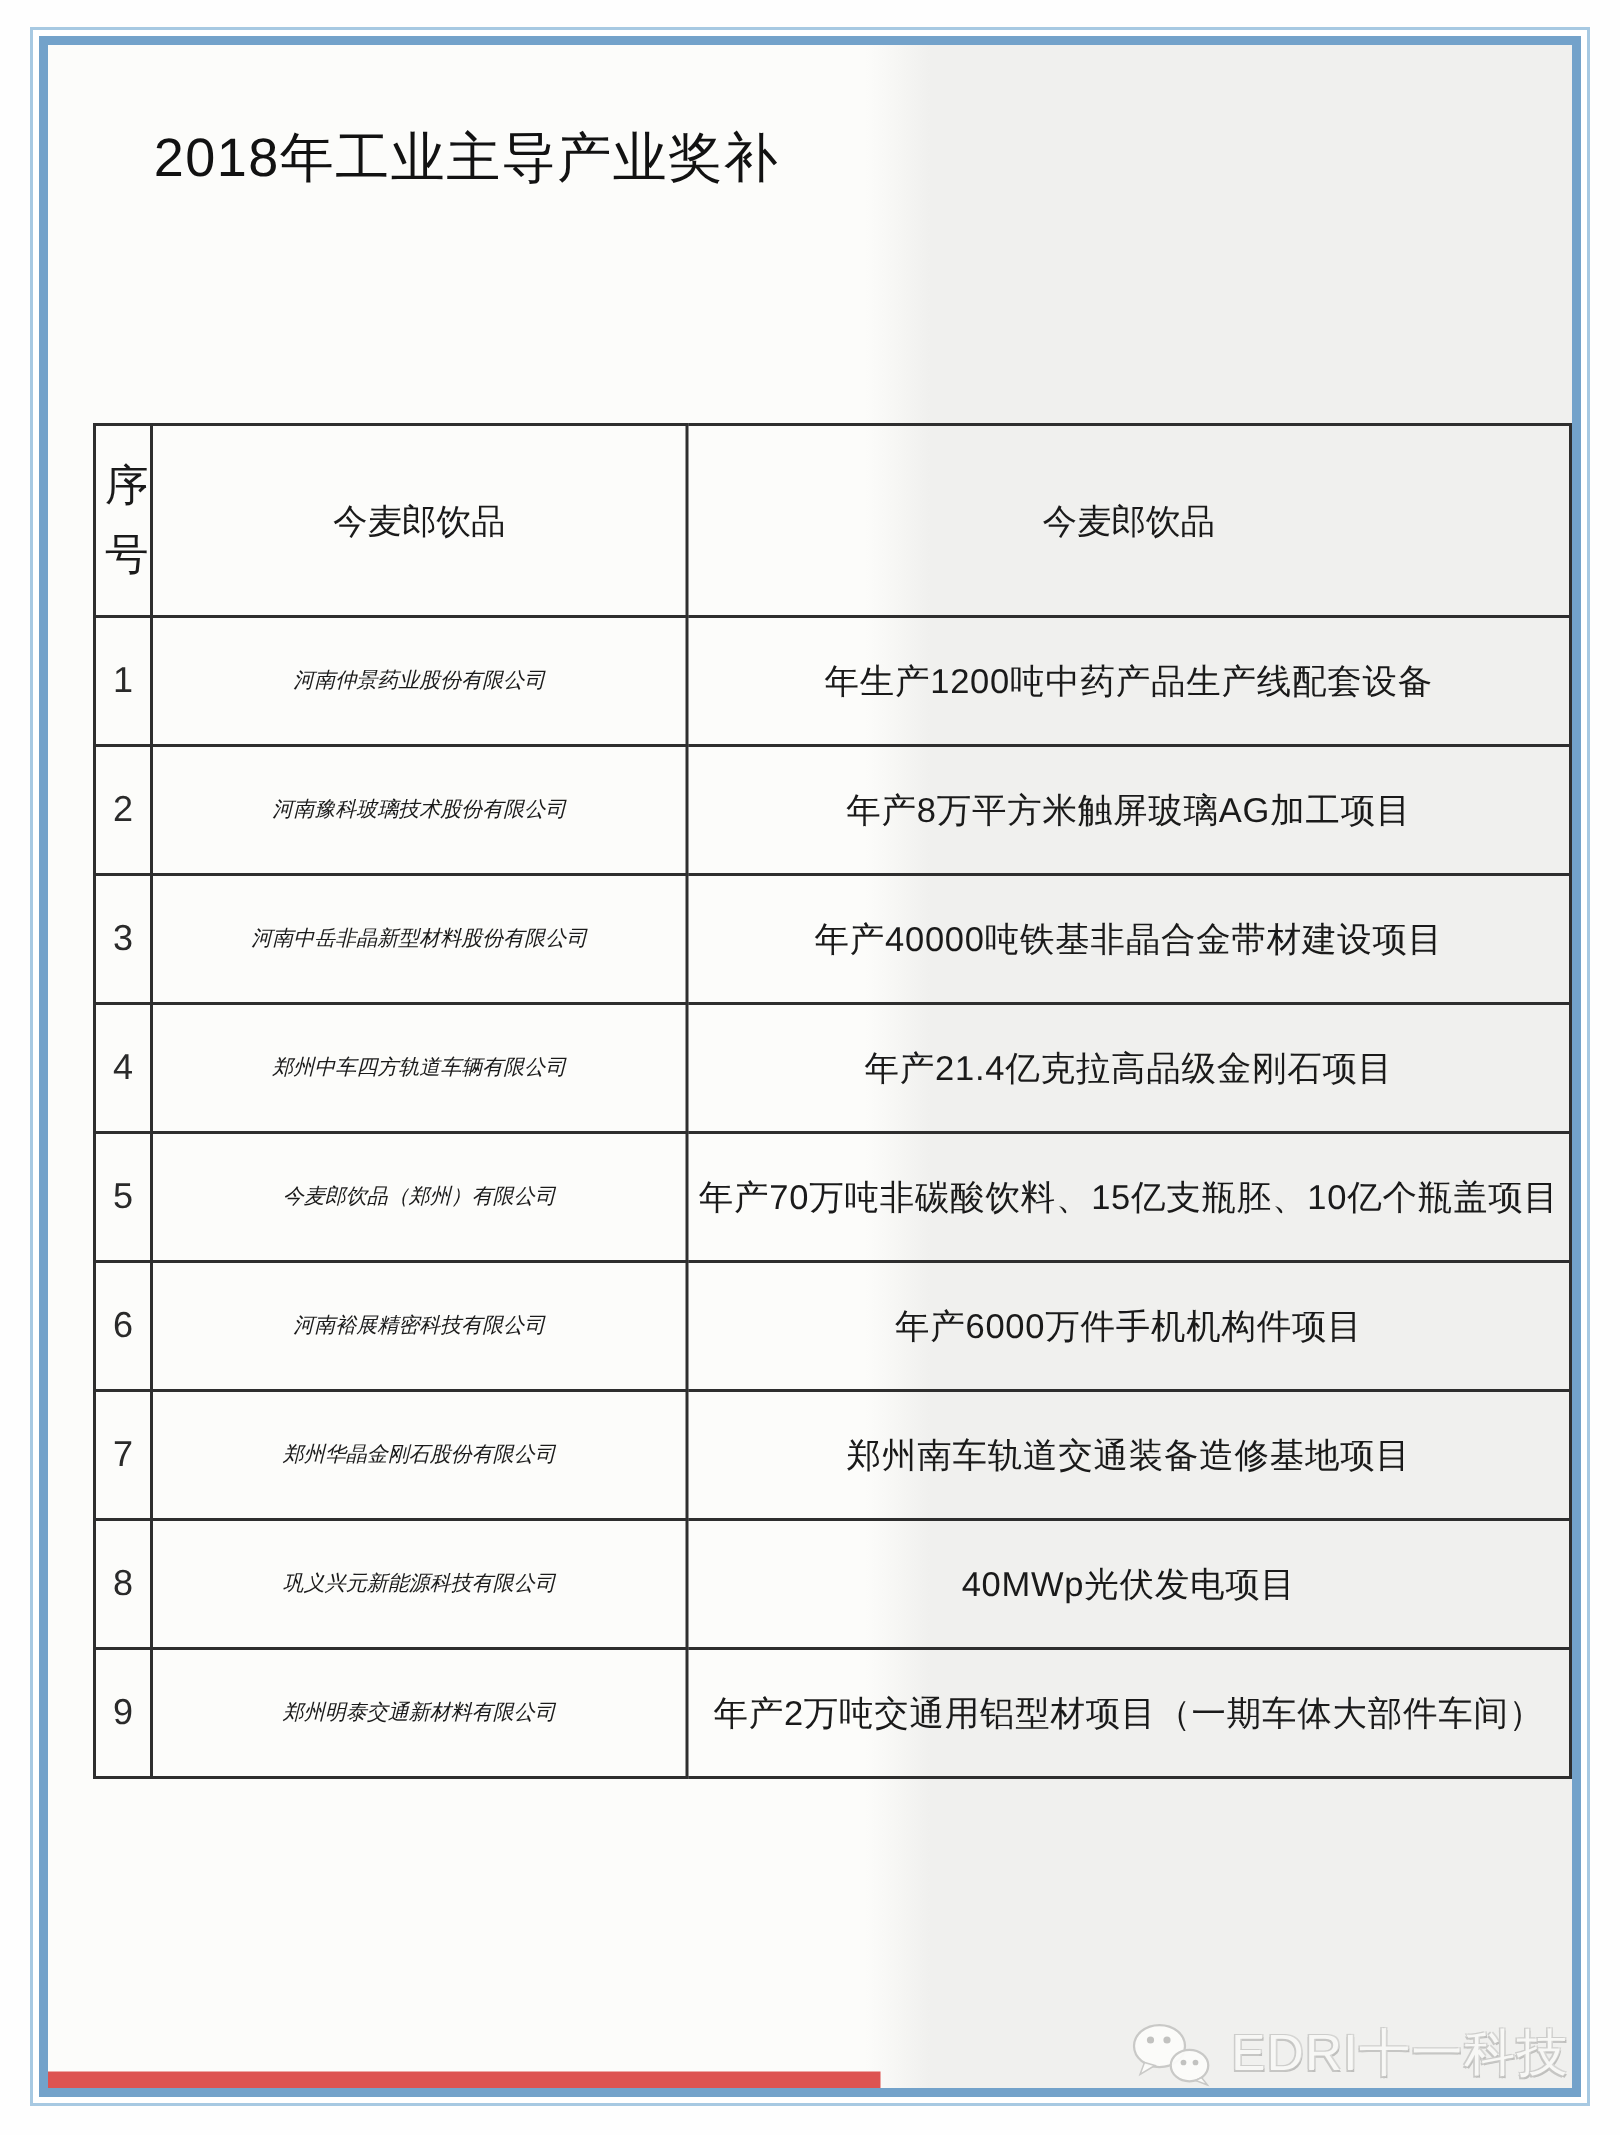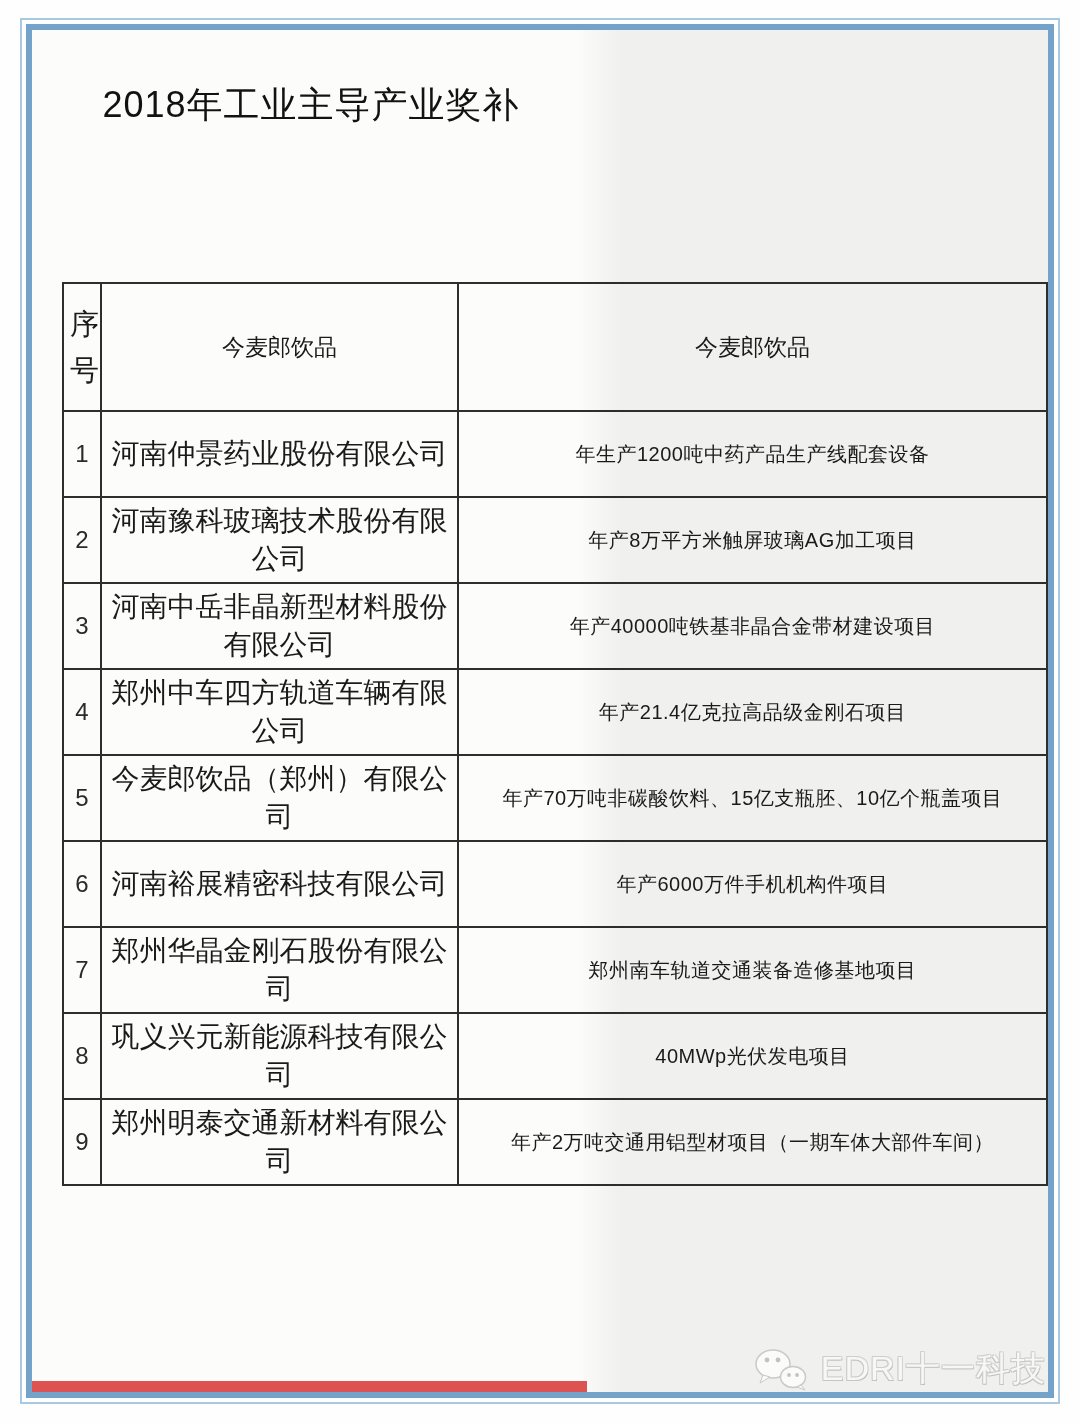--- a/index.html
+++ b/index.html
@@ -48,22 +48,22 @@
     text-align: center; vertical-align: middle;
     background: transparent;
     overflow: hidden;
   }
   .proj-table thead th { height: 126px; font-weight: 400; font-size: 23px; }
   .proj-table tbody td { height: 84px; }
   .col-no      { width: 38px;  }
   .col-company { width: 357px; }
   .col-project { width: 589px; }
   .cell-no      { font-size: 24px; color: #2a2a2a; }
-  .cell-company { font-size: 28px; padding: 0 4px; }
-  .cell-project { font-size: 20px; letter-spacing: 0.5px; }
+  .cell-company { font-size: 14px; padding: 0 4px; font-style: italic; }
+  .cell-project { font-size: 23px; letter-spacing: 0.5px; }
   .index-header-text {
     width: 26px; margin: 0 auto;
     word-break: break-all; line-height: 46px;
     font-size: 29px;
   }
 
   
   .red-accent-bar {
     position: absolute; left: 0; bottom: 0;
     width: 555px; height: 11px;

